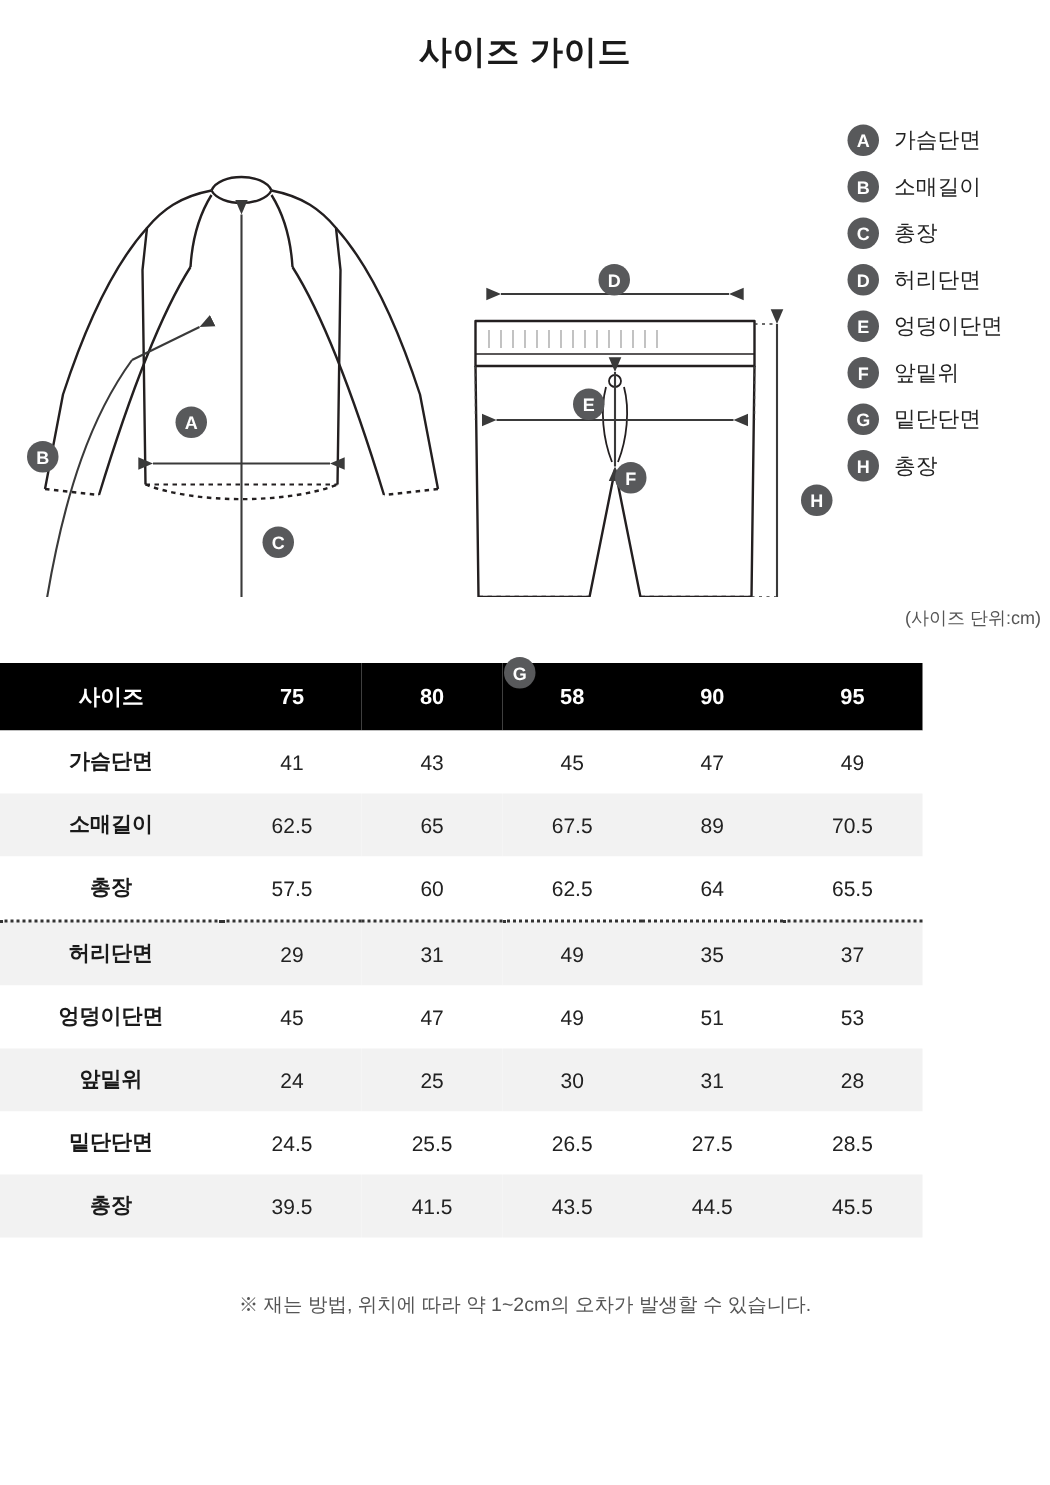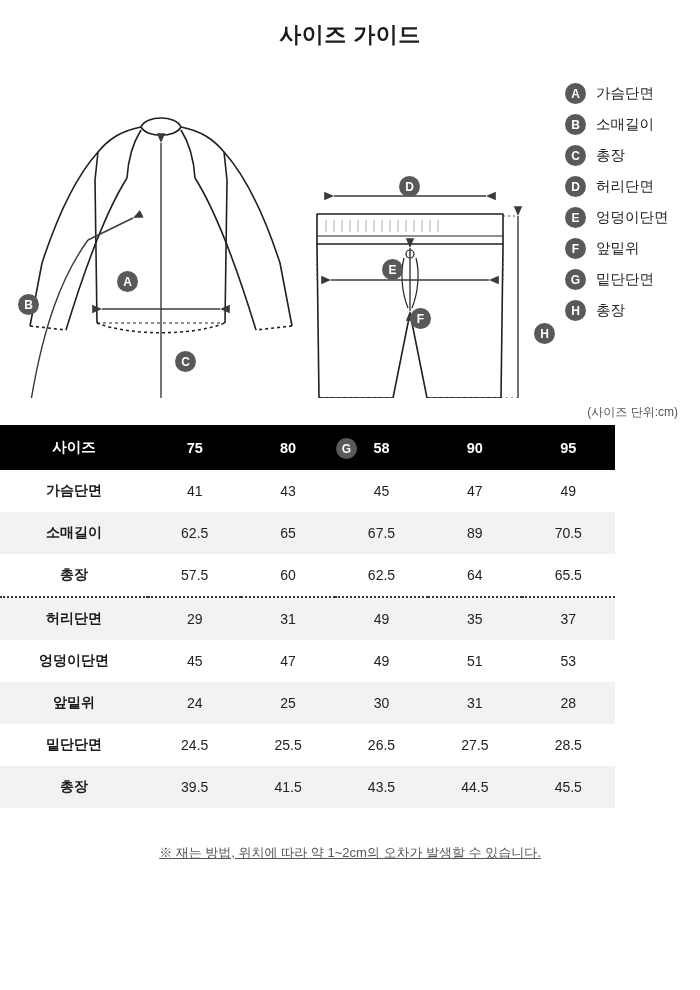--- a/index.html
+++ b/index.html
@@ -72,29 +72,29 @@
     font-size: 14.5px;
     color: #222222;
     white-space: nowrap;
   }
 
   
   .unit-note {
     text-align: right;
     font-size: 12px;
     color: #555555;
-    padding-right: 22px;
+    padding-right: 6px;
     margin-top: 6px;
   }
 
   
   table.size-table {
     border-collapse: collapse;
     width: 615px;
-    margin-top: 4px;
+    margin-top: 21px;
     table-layout: fixed;
   }
   table.size-table th,
   table.size-table td {
     text-align: center;
     font-size: 14px;
     height: 42px;
     padding: 0;
   }
   table.size-table thead th {
@@ -121,21 +121,20 @@
 
   
   .footnotes {
     margin-top: 28px;
     text-align: center;
   }
   .footnote {
     font-size: 13px;
     color: #555555;
     line-height: 34px;
-    text-decoration: underline;
   }
 </style>
 </head>
 <body>
 
 <div class="page">
 
   <div class="title">사이즈 가이드</div>
 
   <div class="diagram-area">

